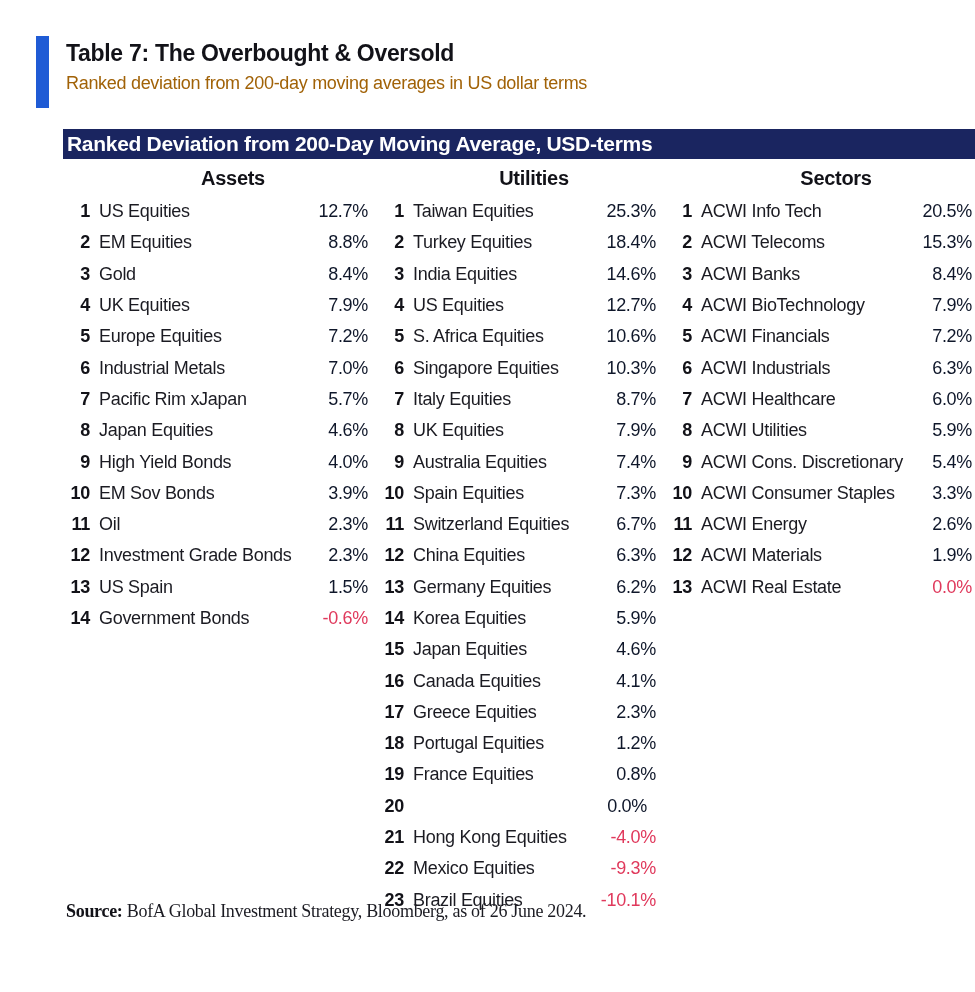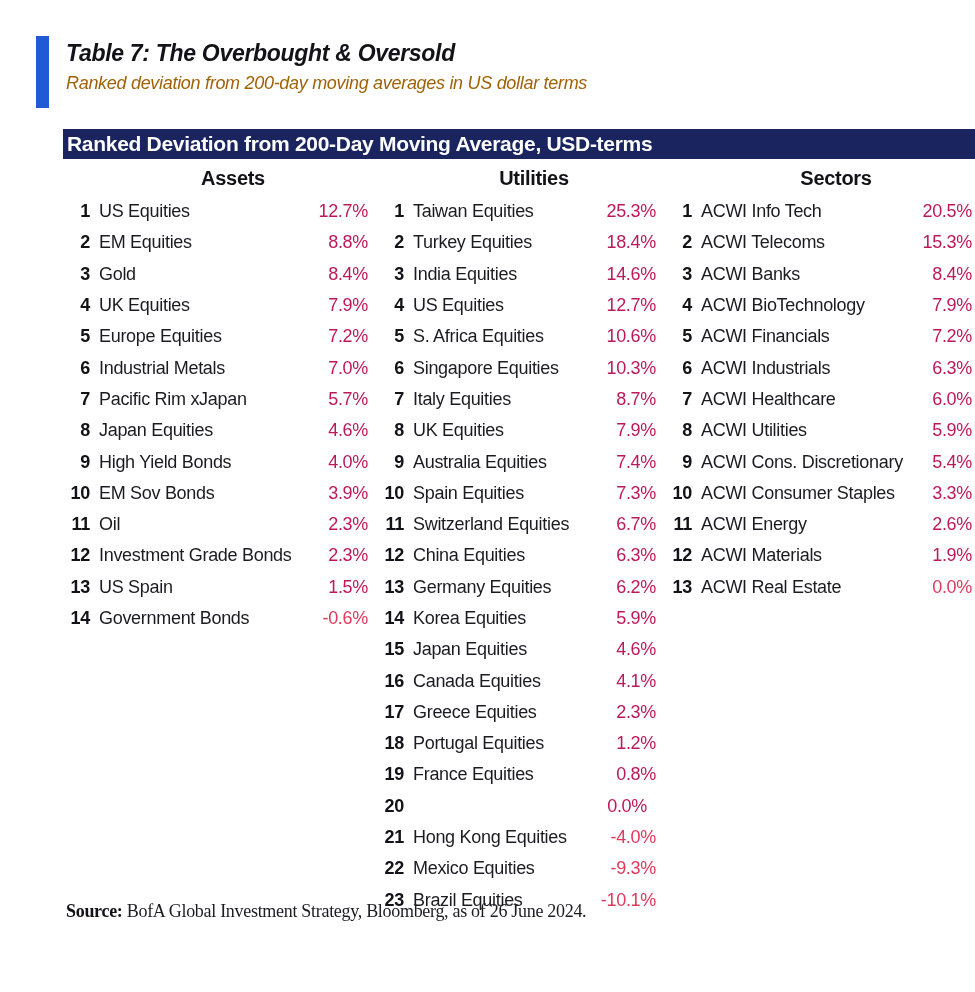--- a/index.html
+++ b/index.html
@@ -9,21 +9,21 @@
     font-family: "Liberation Sans", sans-serif;
     color: #17171d;
     overflow: hidden;
     position: relative;
   }
   .page { width: 975px; height: 992px; background: #ffffff; }
 
   
   .title-block { display: flex; padding-top: 36px; padding-left: 36px; }
   .accent-bar { width: 13px; height: 72px; background: #1f5bd5; margin-right: 17px; flex: 0 0 auto; }
-  .titles { padding-top: 2px; font-style: italic; }
+  .titles { padding-top: 2px; }
   .doc-title { font-size: 23px; font-weight: bold; line-height: 30px; letter-spacing: -0.3px; color: #121218; }
   .doc-subtitle { font-size: 18px; line-height: 30px; letter-spacing: -0.3px; color: #a16207; }
 
   
   .band {
     margin: 21px 0 4px 63px;
     width: 912px; height: 30px;
     background: #1a2560;
     color: #ffffff;
     font-size: 21px; font-weight: bold; letter-spacing: -0.3px;
@@ -51,21 +51,21 @@
     grid-template-columns: 26px 1fr auto;
     column-gap: 9px;
     height: 31.3px;
     align-items: center;
     font-size: 18px;
     letter-spacing: -0.3px;
     white-space: nowrap;
   }
   .row .rank { text-align: right; font-weight: bold; color: #121218; }
   .row .name { text-align: left; color: #1b1b22; overflow: hidden; }
-  .row .value { text-align: right; color: #be185d; }
+  .row .value { text-align: right; color: #0f172a; }
   .row .value.neg { color: #e0395c; }
 
   
   .source {
     margin: 16px 0 0 66px;
     font-size: 18px; letter-spacing: -0.3px; color: #1b1b22; font-family: Liberation Serif, serif;
   }
   .source .src-label { font-weight: bold; color: #121218; }
 </style>
 </head>

